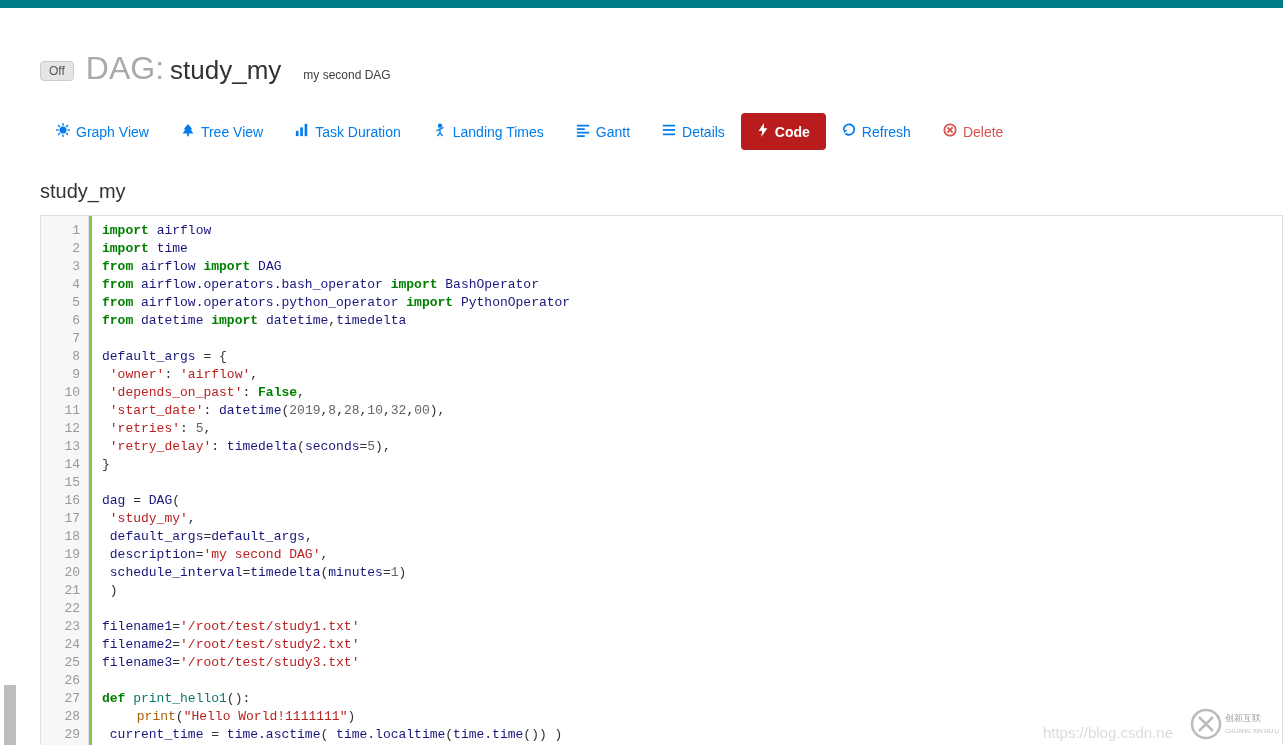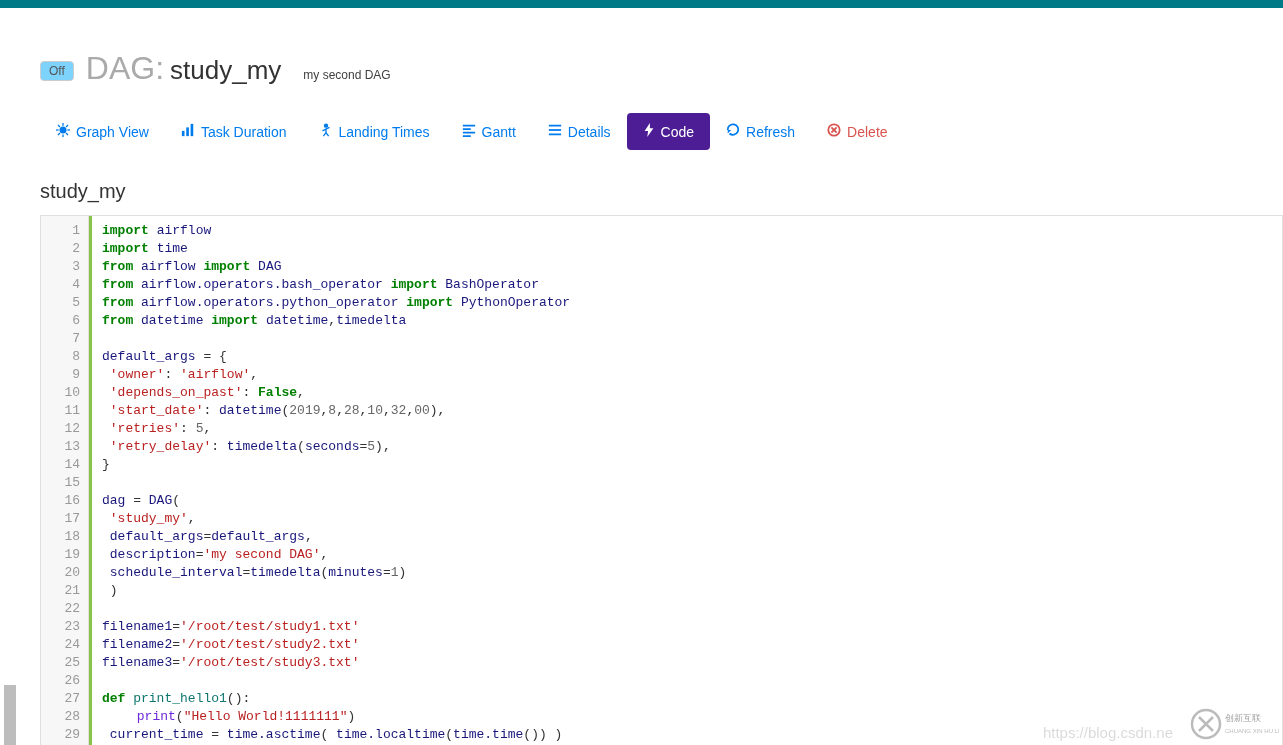--- a/index.html
+++ b/index.html
@@ -42,21 +42,21 @@
     align-items: baseline;
     gap: 6px;
   }
   .toggle-off {
     display: inline-block;
     border: 1px solid #ccc;
     border-radius: 4px;
     padding: 2px 8px;
     font-size: 12px;
     color: #555;
-    background: #7dd3fc;
+    background: #e5e5e5;
     margin-right: 6px;
     position: relative;
     top: -4px;
   }
   .dag-label {
     font-size: 32px;
     color: #aaa;
     font-weight: 300;
   }
   .dag-name {
@@ -80,22 +80,23 @@
     padding: 10px 16px;
     color: #017cee;
     cursor: pointer;
     display: flex;
     align-items: center;
     gap: 6px;
     font-size: 14px;
     border-radius: 4px;
   }
   .nav-tabs li.active {
-    background: #4c1d95;
+    background: #b91c1c;
     color: #fff;
+    font-weight: bold;
   }
   .nav-tabs li.danger { color: #d9534f; justify-content: space-between; }
   .icon { display: inline-block; }
   .section-title {
     font-size: 20px;
     color: #333;
     margin: 30px 0 12px 0;
     font-weight: 400;
   }
   .code-panel {
@@ -118,21 +119,21 @@
   .code-body {
     padding: 6px 10px;
     border-left: 3px solid #8bc34a;
     white-space: pre;
     overflow: hidden;
     flex: 1;
   }
   .kw { color: #008000; font-weight: bold; }
   .nm { color: #19177c; }
   .st { color: #ba2121; text-align: center; }
-  .bi { color: #6d28d9; padding-left: 27px; }
+  .bi { color: #a16207; padding-left: 27px; }
   .num { color: #666; }
   .def-name { color: #0f766e; }
   .watermark {
     position: fixed;
     bottom: 4px;
     right: 110px;
     color: rgba(0,0,0,0.15);
     font-size: 15px;
     pointer-events: none;
   }
@@ -177,20 +178,28 @@
                 <line x1="0" y1="8" x2="3" y2="8"></line>
                 <line x1="13" y1="8" x2="16" y2="8"></line>
                 <line x1="2.3" y1="2.3" x2="4.5" y2="4.5"></line>
                 <line x1="11.5" y1="11.5" x2="13.7" y2="13.7"></line>
                 <line x1="2.3" y1="13.7" x2="4.5" y2="11.5"></line>
                 <line x1="11.5" y1="4.5" x2="13.7" y2="2.3"></line>
               </g>
             </svg>
         </span>
         <span>Graph View</span>
+      </li>
+      <li>
+        <span class="icon">
+          <svg width="14" height="14" viewBox="0 0 16 16" fill="#017cee">
+              <path d="M8 1 L3 7 H5 L2 12 H14 L11 7 H13 Z M7 12 H9 V15 H7 Z"></path>
+            </svg>
+        </span>
+        <span>Tree View</span>
       </li>
       <li>
         <span class="icon">
           <svg width="14" height="14" viewBox="0 0 16 16" fill="#017cee">
               <rect x="1" y="9" width="3" height="6"></rect>
               <rect x="6" y="5" width="3" height="10"></rect>
               <rect x="11" y="1" width="3" height="14"></rect>
             </svg>
         </span>
         <span>Task Duration</span>

